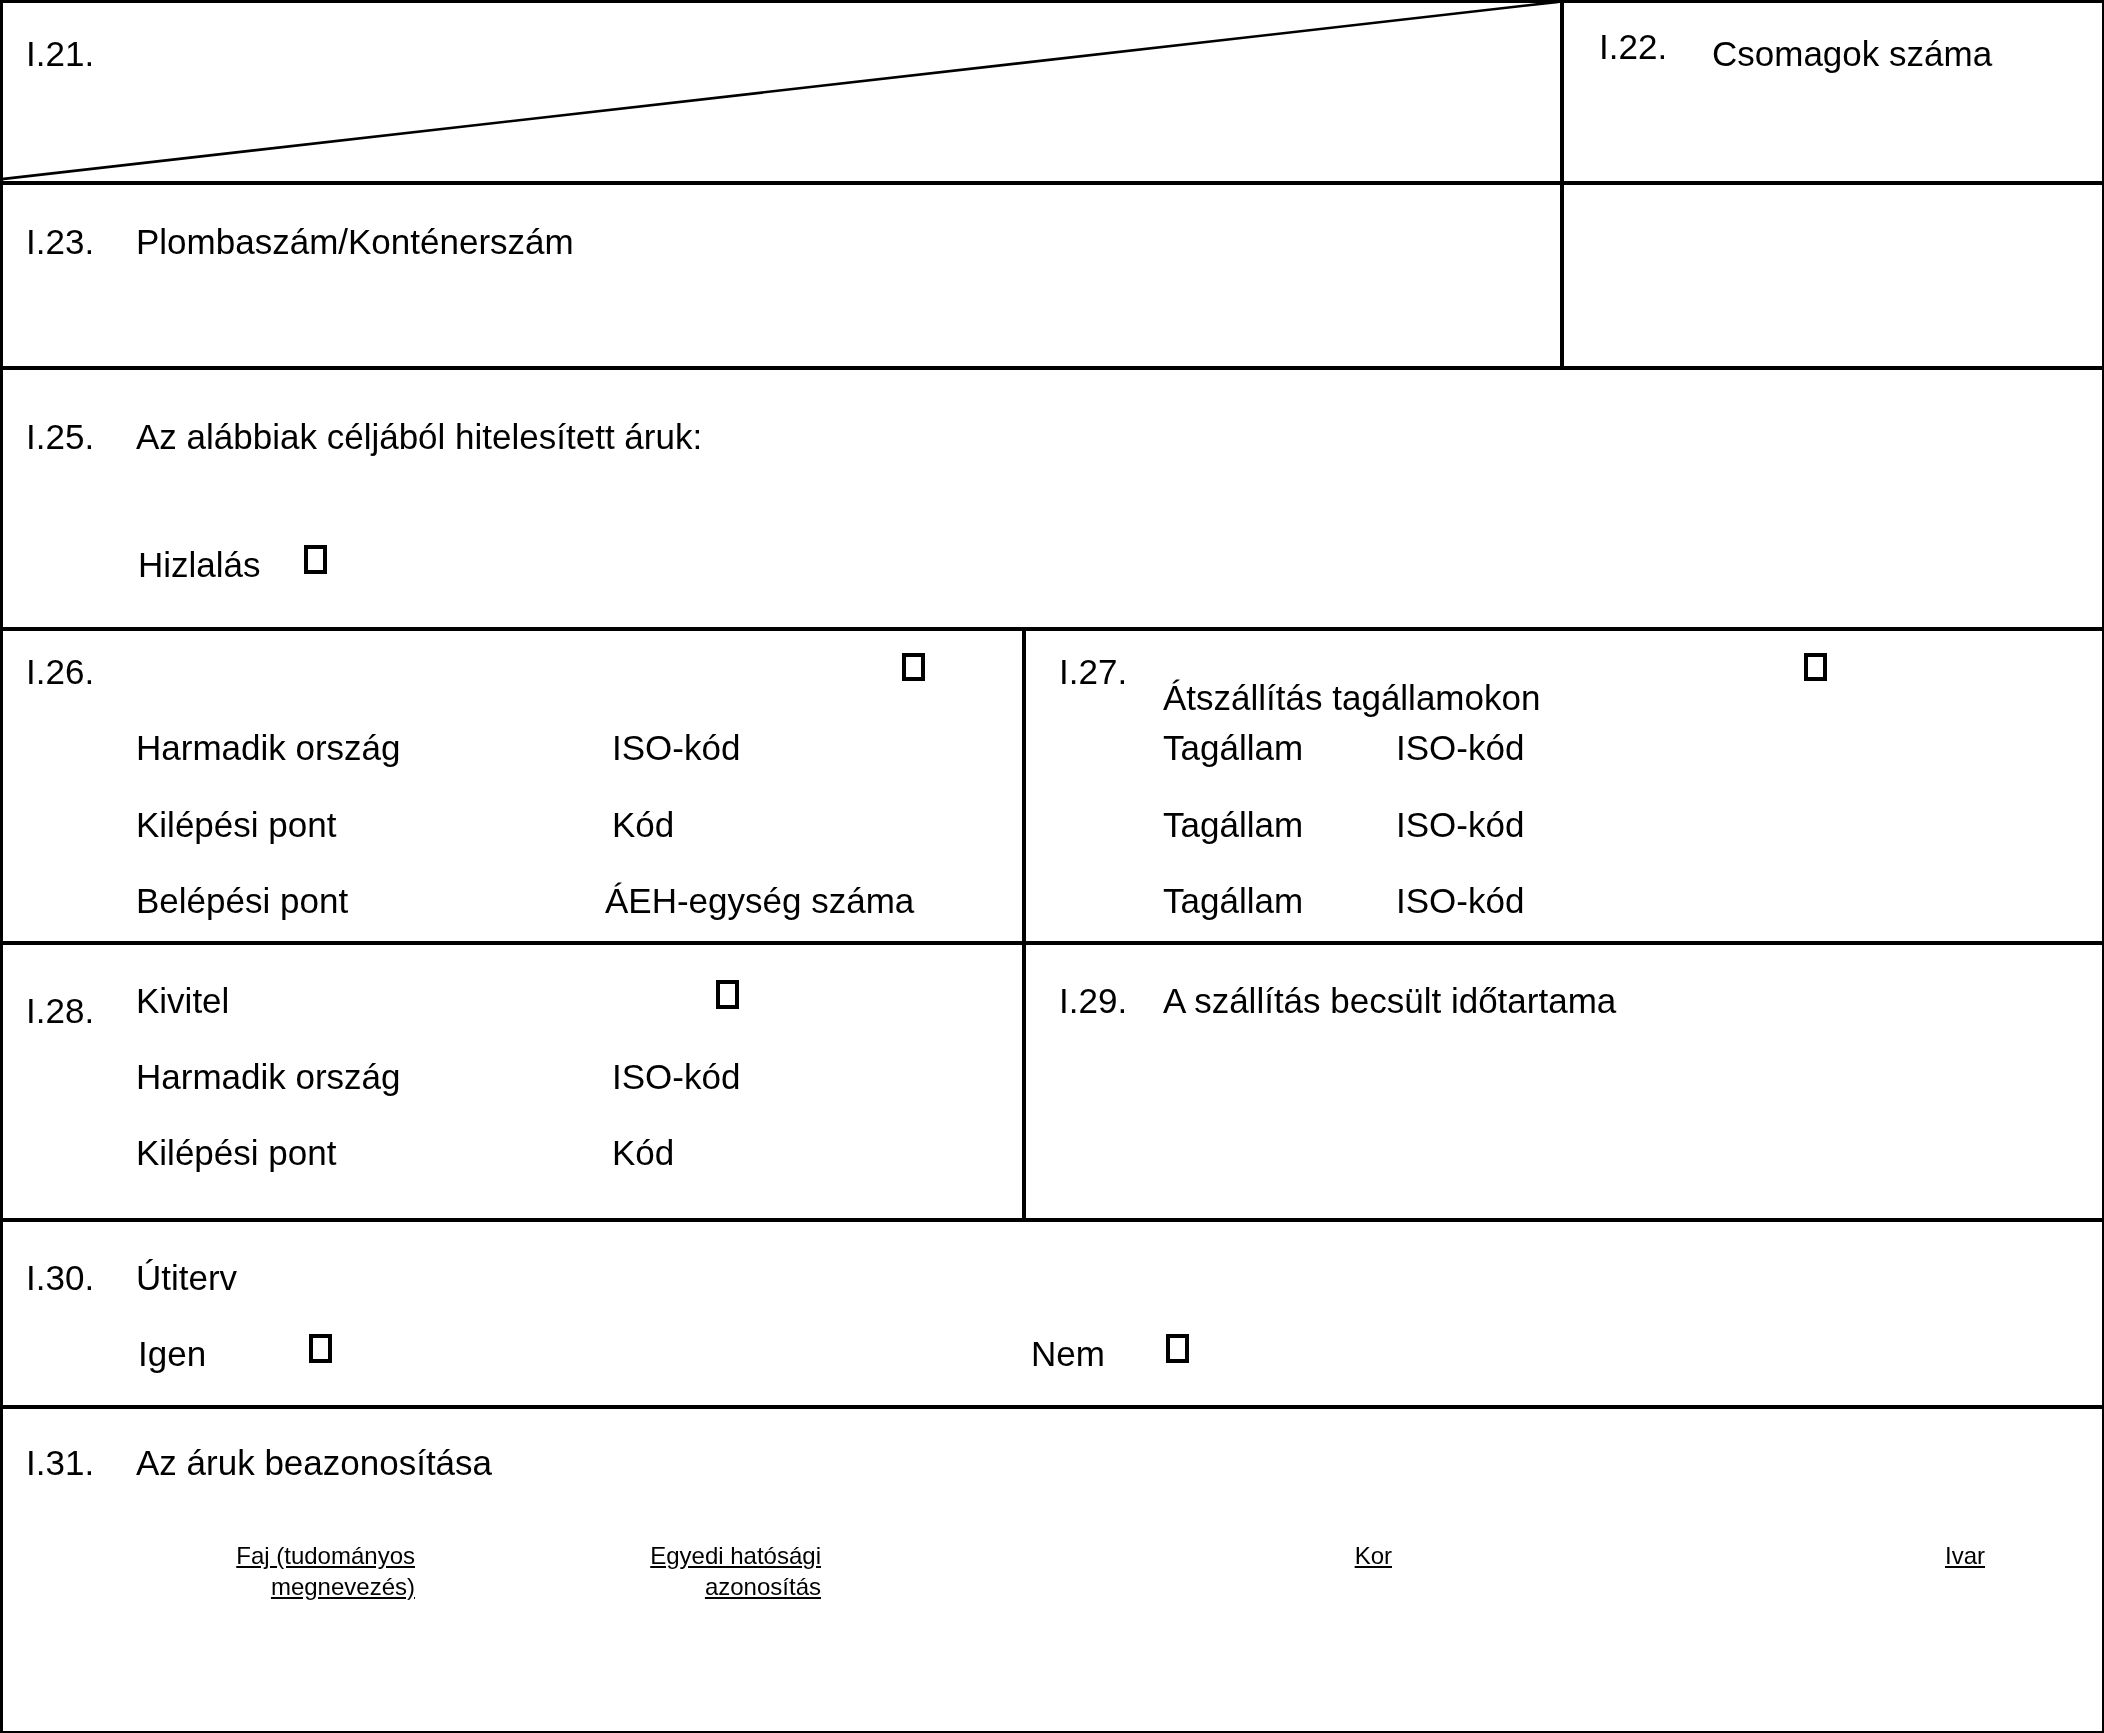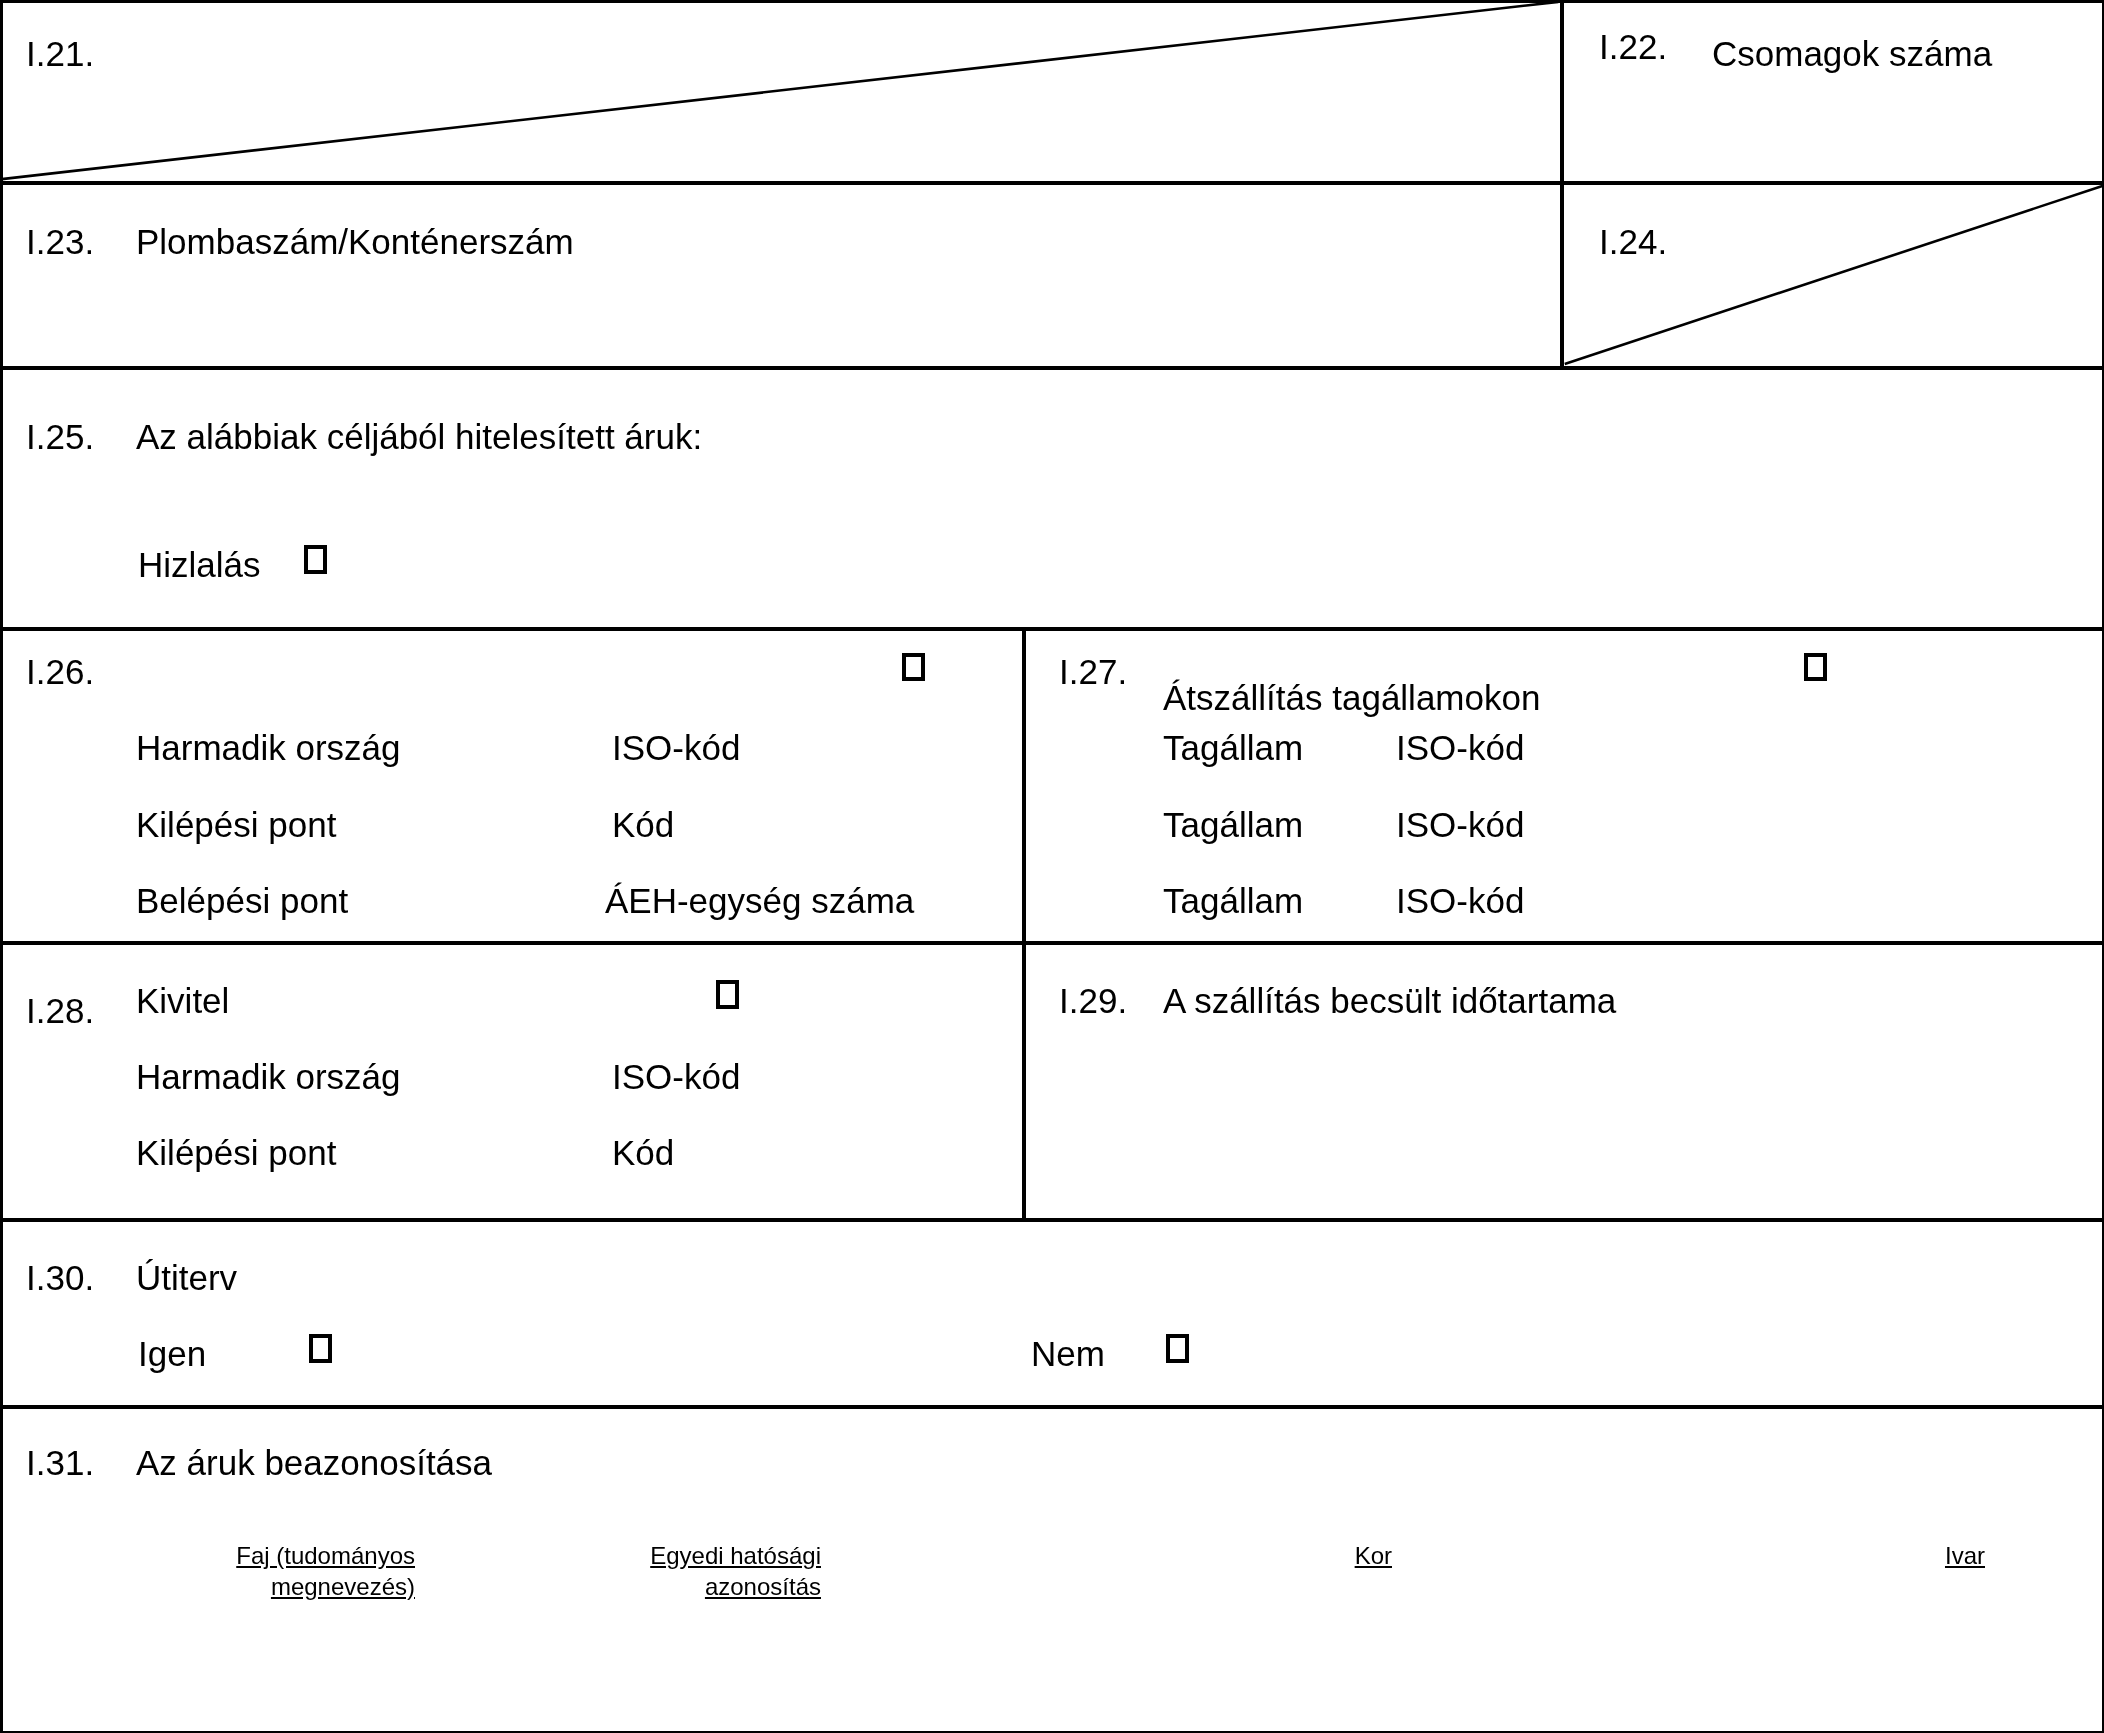--- a/index.html
+++ b/index.html
@@ -109,26 +109,20 @@
   <div class="cell" style="left:1563px; top:0px; width:541px; height:181px;">
     <span class="num" style="left:36px; top:28px;">I.22.</span>
     <span class="lbl" style="left:149px; top:35px;">Csomagok száma</span>
   </div>
 
   <div class="cell" style="left:0px; top:184px; width:1560px; height:182px;">
     <span class="num" style="left:26px; top:39px;">I.23.</span>
     <span class="lbl" style="left:136px; top:39px;">Plombaszám/Konténerszám</span>
   </div>
 
-  <div class="cell" style="left:1563px; top:184px; width:541px; height:182px;">
-    <span class="num" style="left:36px; top:39px;">I.24.</span>
-    <svg class="diag" width="541" height="182" style="left:0px; top:0px;" viewBox="0 0 626 210">
-      <line x1="2" y1="208" x2="624" y2="2" stroke="#000000" stroke-width="3"></line>
-    </svg>
-  </div>
 
   <div class="cell" style="left:0px; top:369px; width:2105px; height:258px;">
     <span class="num" style="left:26px; top:49px;">I.25.</span>
     <span class="lbl" style="left:136px; top:49px;">Az alábbiak céljából hitelesített áruk:</span>
 
     <span class="lbl" style="left:138px; top:177px;">Hizlalás</span>
     <span class="cbx" style="left:304px; top:176px;"></span>
   </div>
 
   <div class="cell" style="left:0px; top:630px; width:1022px; height:310px;">

